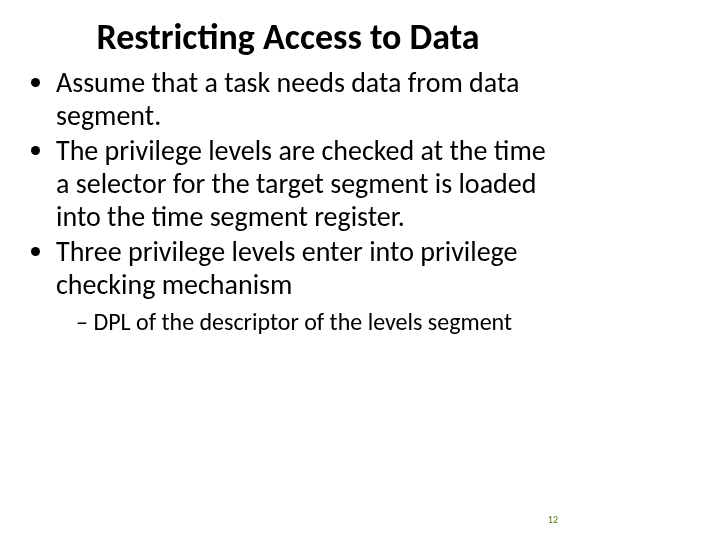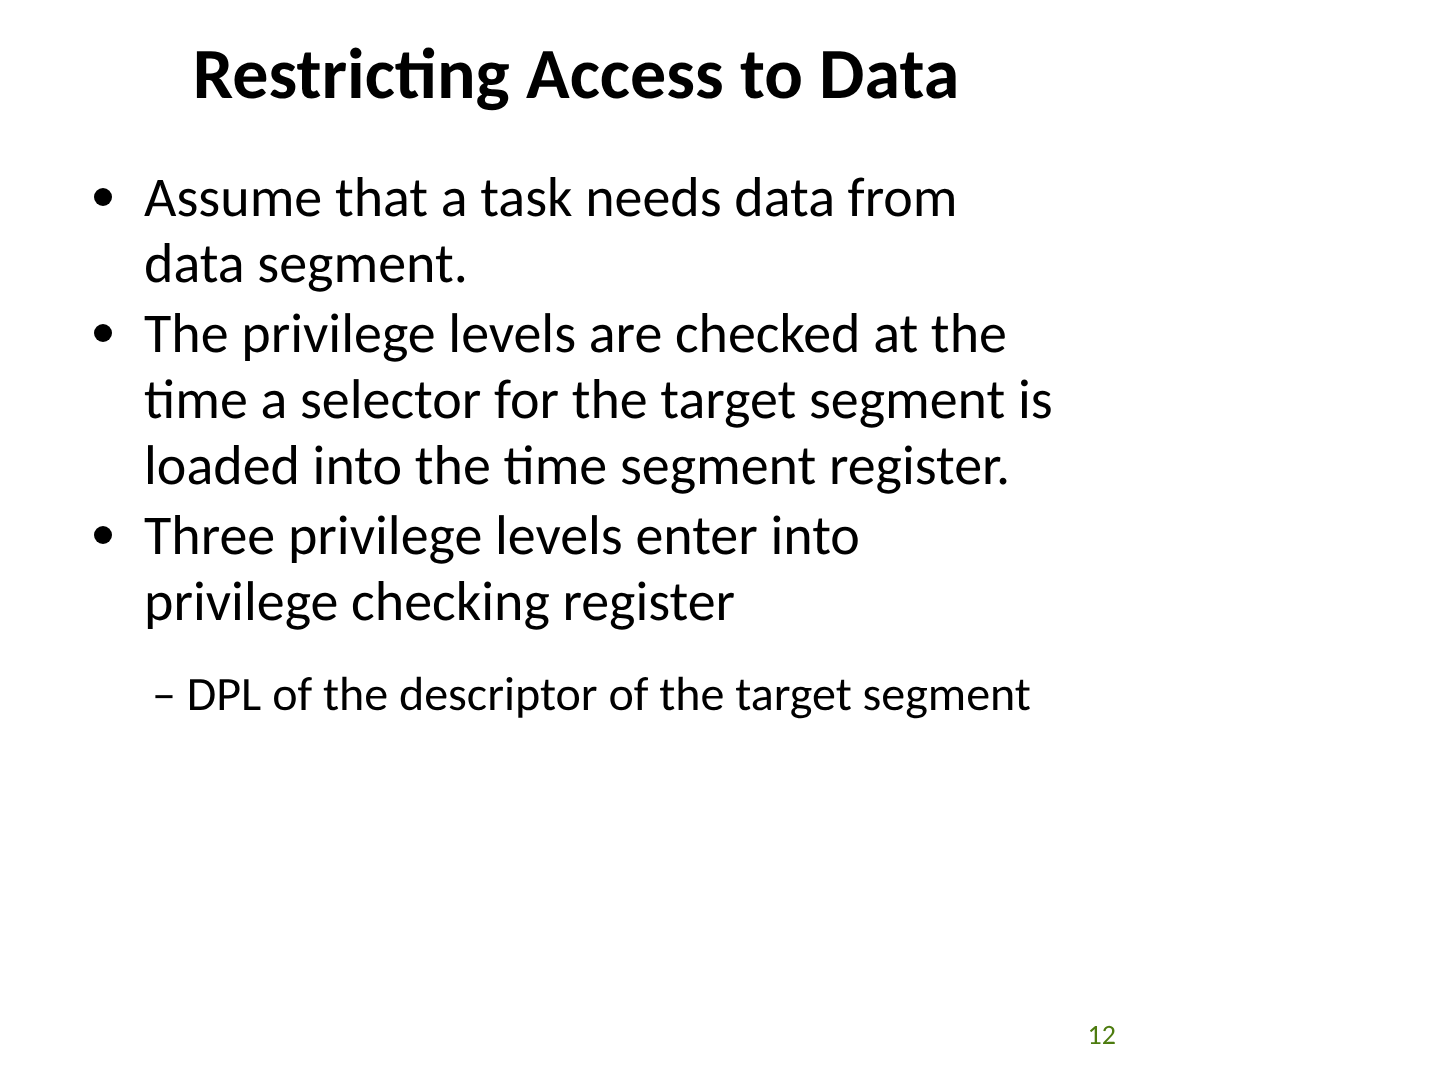--- a/index.html
+++ b/index.html
@@ -23,21 +23,21 @@
     font-weight: 700;
     font-size: 36px;
     line-height: 1.1;
     padding-top: 18px;
     letter-spacing: 0px;
   }
   .body {
     padding: 8px 28px 0 28px;
   }
   ul.level1 {
-    margin: 16px;
+    margin: 0;
     padding-left: 28px;
     list-style: disc;
     font-size: 28px;
     line-height: 1.18;
   }
   ul.level1 > li {
     margin-bottom: 2px;
   }
   ul.level2 {
     margin: 6px 0 0 0;
@@ -46,33 +46,33 @@
     font-size: 24px;
     line-height: 1.25;
   }
   ul.level2 > li::before {
     content: "– ";
   }
   .pagenum {
     position: absolute;
     right: 18px;
     bottom: 14px;
-    font-size: 14px;
+    font-size: 10px;
     color: #4d7c0f;
   }
 </style>
 </head>
 <body>
 
 <div class="slide">
   <div class="title">Restricting Access to Data</div>
   <div class="body">
     <ul class="level1">
       <li>Assume that a task needs data from data segment.</li>
       <li>The privilege levels are checked at the time a selector for the target segment is loaded into the time segment register.</li>
-      <li>Three privilege levels enter into privilege checking register</li>
+      <li>Three privilege levels enter into privilege checking mechanism</li>
     </ul>
     <ul class="level2">
-      <li>DPL of the descriptor of the target segment</li>
+      <li>DPL of the descriptor of the levels segment</li>
     </ul>
   </div>
   <div class="pagenum">12</div>
 </div>
 
 </body></html>

